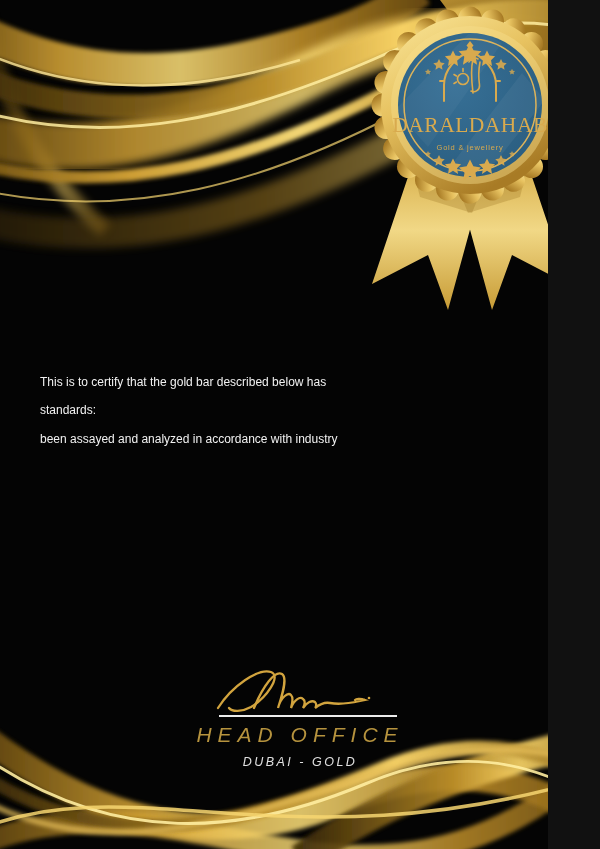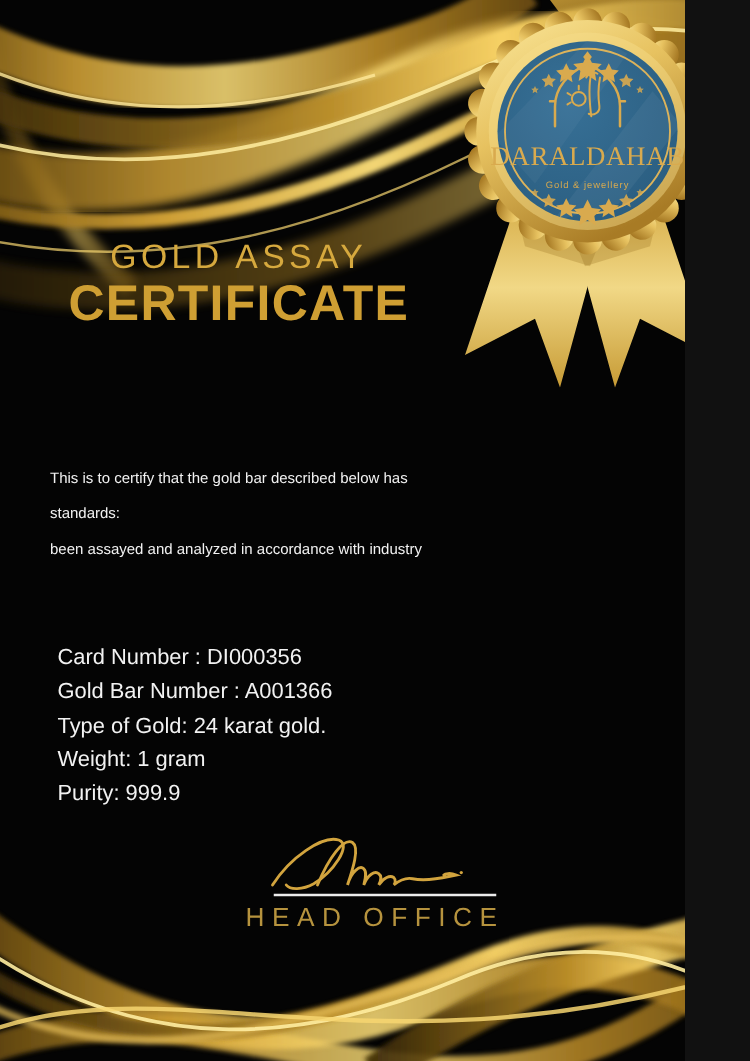--- a/index.html
+++ b/index.html
@@ -21,21 +21,21 @@
   .section-link{color:#c9992f;font-size:17.5px;text-decoration:underline;cursor:pointer;}
   .details{position:absolute;left:46px;top:512px;color:#f2f2f2;font-size:17.5px;line-height:27.3px;}
   .phone-vertical{
     position:absolute;left:570px;top:641px;width:130px;height:16px;
     transform:rotate(-90deg);transform-origin:0 0;
     color:#c59d3c;font-size:12.5px;letter-spacing:1.8px;white-space:nowrap;
   }
   .wa{position:absolute;left:558px;top:644px;width:28px;height:28px;cursor:pointer;}
   .sig{position:absolute;left:208px;top:658px;width:192px;height:60px;}
   .sig-line{position:absolute;left:219px;top:715px;width:178px;height:2px;background:#ececec;}
-  .footer{position:absolute;left:140px;top:723px;width:320px;text-align:center;}
+  .footer{position:absolute;left:140px;top:723px;width:320px;text-align:center;font-style:italic;}
   .office{font-size:21px;letter-spacing:6px;color:#b6933e;}
   .addr{margin-top:7px;font-size:12.5px;letter-spacing:2.5px;color:#e0e0e0;line-height:17.5px;}
 </style>
 </head>
 <body>
 
 <div class="page">
 
   <svg class="waves-top" viewBox="0 0 600 350" preserveAspectRatio="none" aria-hidden="true">
     <defs>
@@ -180,39 +180,28 @@
         <path d="M3,-46 C1,-38 1,-28 3,-12"></path>
         <path d="M10,-43 C8.5,-35 8.5,-27 9.5,-20 C10,-15 5,-12 1,-14"></path>
         <path d="M-1,-43 C1,-47 5,-48 8,-46"></path>
       </g>
     </g>
 
     <text x="0" y="27" text-anchor="middle" fill="#d9aa4e" font-family="Liberation Serif, serif" font-size="21.5" letter-spacing="0.5">DARALDAHAB</text>
     <text x="0" y="45" text-anchor="middle" fill="#d9aa4e" font-family="Liberation Sans, sans-serif" font-size="7.5" letter-spacing="0.8">Gold &amp; jewellery</text>
   </svg>
 
-  <header class="heading">
-    <div class="h1">GOLD ASSAY</div>
-    <div class="h2">CERTIFICATE</div>
-  </header>
 
   <section class="intro">
     <div>This is to certify that the gold bar described below has</div>
     <div>standards:</div>
     <div>been assayed and analyzed in accordance with industry</div>
   </section>
 
 
-  <section class="details">
-    <div>Card Number : DI000356</div>
-    <div>Gold Bar Number : A001366</div>
-    <div>Type of Gold: 24 karat gold.</div>
-    <div>Weight: 1 gram</div>
-    <div>Purity: 999.9</div>
-  </section>
 
   <div class="phone-vertical">+971521114764</div>
   <svg class="wa" viewBox="0 0 28 28">
     <circle cx="14" cy="14" r="13" fill="#47ad51"></circle>
     <circle cx="14" cy="14" r="13" fill="none" stroke="#2e8f3a" stroke-width="1"></circle>
     <circle cx="14.6" cy="13.4" r="5.9" fill="none" stroke="#ffffff" stroke-width="1.6"></circle>
     <path d="M9.6,17.4 L8.6,20.6 L11.9,19.7" fill="none" stroke="#ffffff" stroke-width="1.6" stroke-linejoin="round"></path>
     <path d="M12.4,11.8 c0,2.6 2.1,4.2 4.3,4.2" fill="none" stroke="#ffffff" stroke-width="1.3" stroke-linecap="round"></path>
   </svg>
 
@@ -225,16 +214,17 @@
                C99,44 104,42 107,44 C109,46 108,49 107,50
                C112,46 117,44 122,45 C132,47 143,45 152,43 L157,42 C152,40 148,41 147,42"></path>
       <circle cx="161" cy="40" r="1.3" fill="#d2a43e" stroke="none"></circle>
     </g>
   </svg>
   <div class="sig-line"></div>
 
   <footer class="footer">
     <div class="office">HEAD OFFICE</div>
     <div class="addr">
+      <div>DUBAI - GOLD</div>
     </div>
   </footer>
 
 </div>
 
 </body></html>

